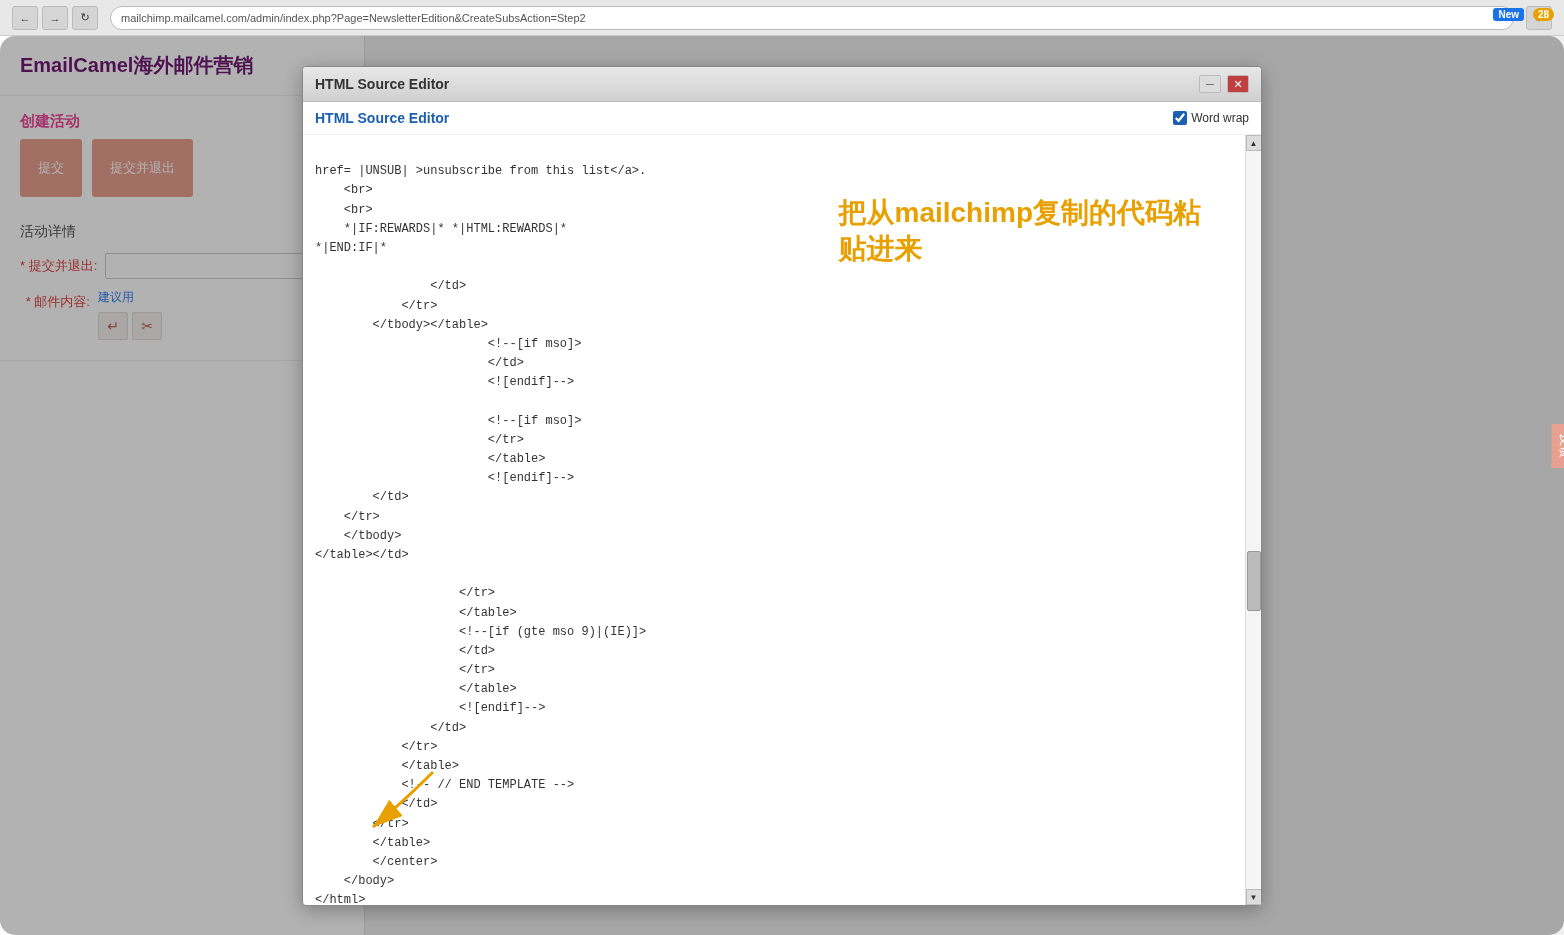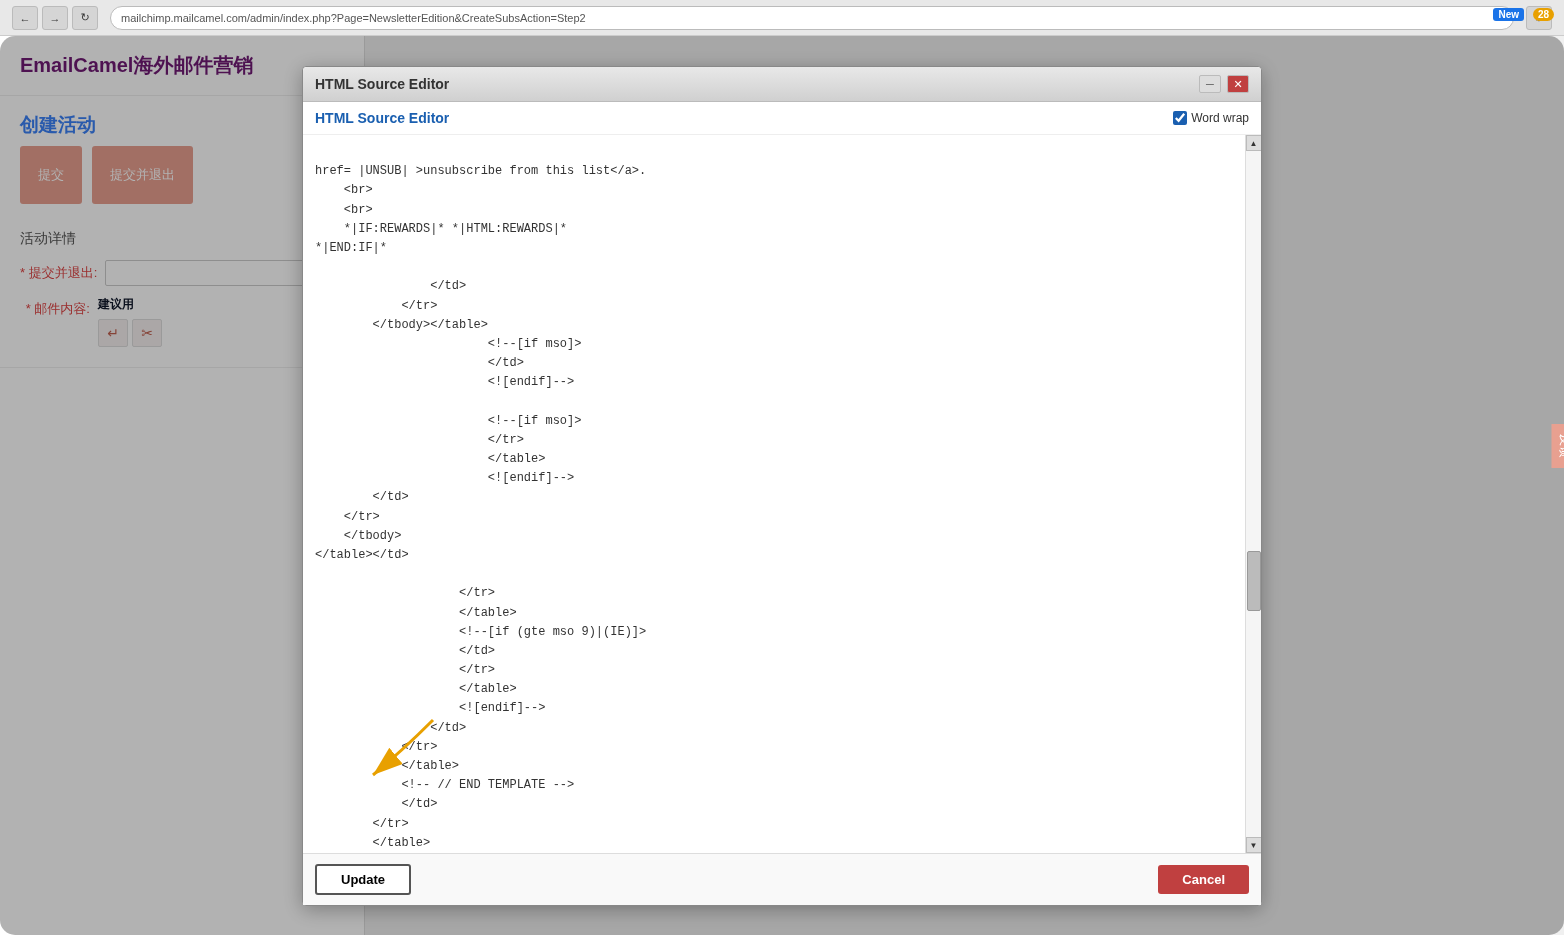--- a/index.html
+++ b/index.html
@@ -93,23 +93,23 @@
       padding: 16px 20px;
       border-bottom: 1px solid #eee;
     }
     .sidebar-logo {
       color: #701a75;
       font-size: 20px;
       font-weight: bold;
     }
     .sidebar-section-title {
       padding: 16px 20px 8px;
-      font-size: 19px;
-      font-weight: bold;
-      color: #3b82f6;
+      font-size: 15px;
+      font-weight: bold;
+      color: #ec4899;
     }
     .sidebar-buttons {
       display: flex;
       padding: 0 20px 16px;
       gap: 10px;
     }
     .btn-submit {
       background: #e8a090;
       color: white;
       border: none;
@@ -163,23 +163,22 @@
       gap: 8px;
     }
     .form-content-label {
       color: #d44;
       font-size: 13px;
       min-width: 70px;
       text-align: right;
       padding-top: 4px;
     }
     .form-content-hint {
-      color: #0f172a;
+      color: #3b82f6;
       font-size: 12px;
-      font-weight: bold;
     }
     .editor-toolbar {
       display: flex;
       gap: 4px;
       margin-top: 6px;
     }
     .editor-btn {
       width: 30px;
       height: 28px;
       background: #f5f0f0;
@@ -510,20 +509,24 @@
             &lt;/table&gt;
             &lt;!-- // END TEMPLATE --&gt;
             &lt;/td&gt;
         &lt;/tr&gt;
         &lt;/table&gt;
         &lt;/center&gt;
     &lt;/body&gt;
 &lt;/html&gt;</span>
           </div>
 
+          <div class="annotation-overlay">
+            <div>把从mailchimp复制的代码粘</div>
+            <div>贴进来</div>
+          </div>
 
           <div class="arrow-overlay">
             <svg width="120" height="80" viewBox="0 0 120 80">
               <defs>
                 <marker id="arrowhead" markerWidth="10" markerHeight="7" refX="10" refY="3.5" orient="auto">
                   <polygon points="0 0, 10 3.5, 0 7" fill="#e8a000"></polygon>
                 </marker>
               </defs>
               <path d="M 80 10 Q 50 40 20 65" stroke="#e8a000" stroke-width="3" fill="none" marker-end="url(#arrowhead)"></path>
             </svg>
@@ -531,21 +534,17 @@
 
           <div class="scrollbar-track">
             <div class="scrollbar-btn">▲</div>
             <div style="flex:1; position:relative;">
               <div class="scrollbar-thumb"></div>
             </div>
             <div class="scrollbar-btn">▼</div>
           </div>
         </div>
 
-        <div class="dialog-footer">
-          <button class="btn-update">Update</button>
-          <button class="btn-cancel">Cancel</button>
-        </div>
       </div>
     </div>
 
   </div>
 </div>
 
 </body></html>

